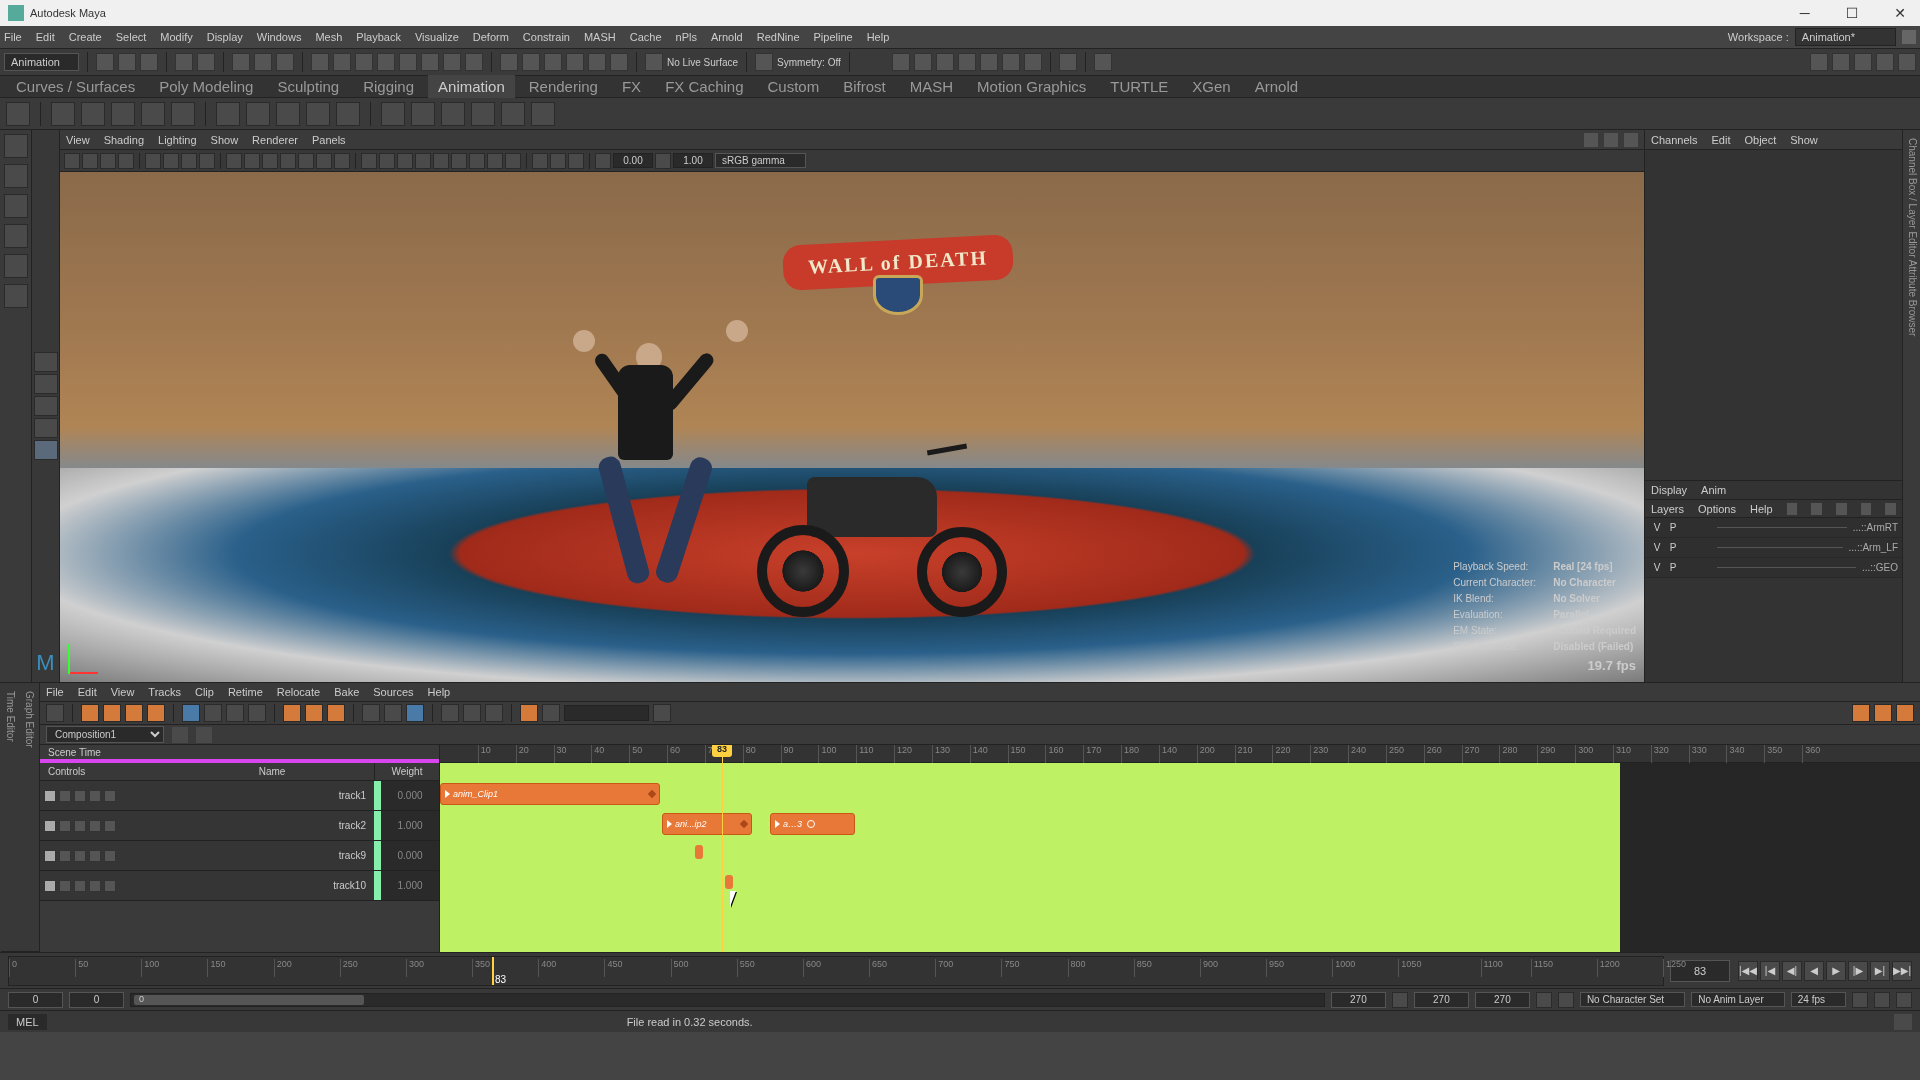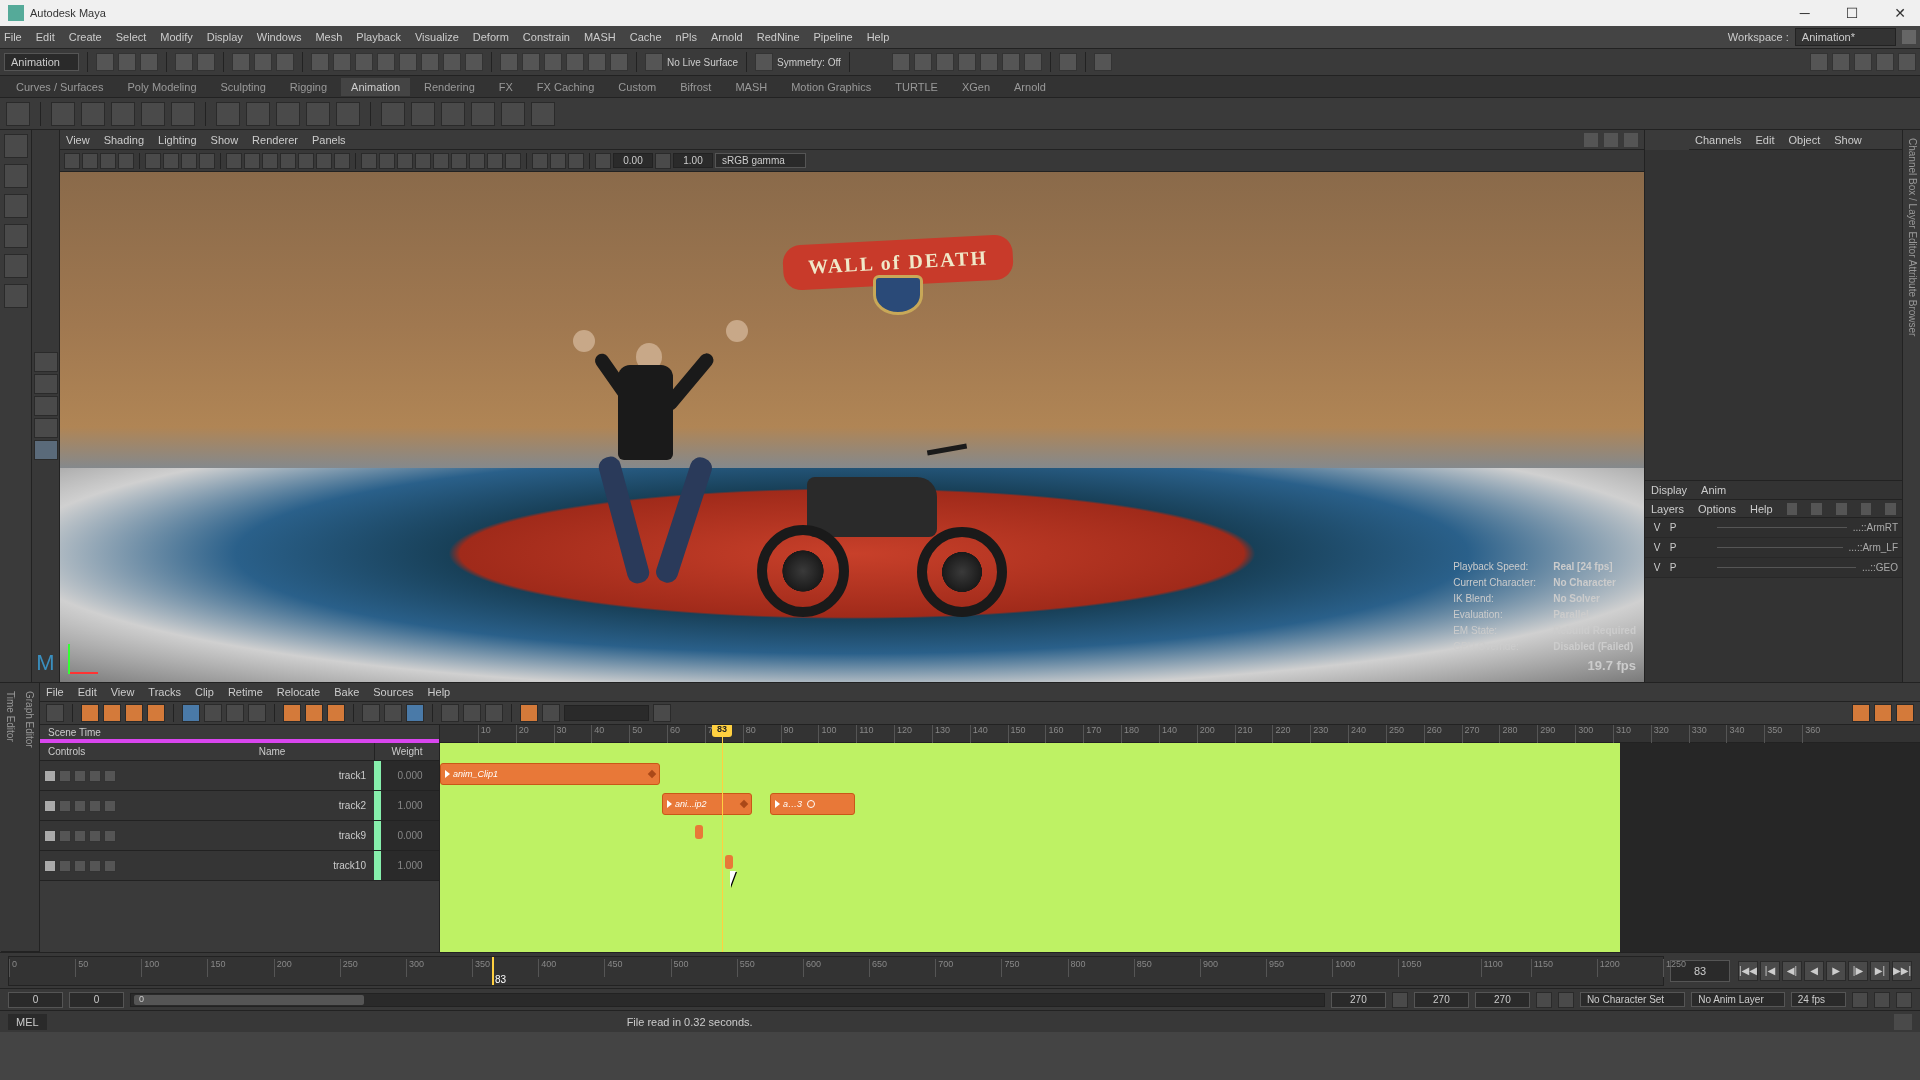--- a/index.html
+++ b/index.html
@@ -11,21 +11,21 @@
 .menubar { background: #444; height: 22px; display: flex; align-items: center; padding: 0 4px; gap: 14px; font-size: 11px; }
 .menubar span { cursor: pointer; }
 .workspace-row { margin-left: auto; display: flex; align-items: center; gap: 6px; }
 .workspace-select { background: #333; border: 1px solid #222; color: #ccc; padding: 2px 40px 2px 6px; }
 .lock-icon { width: 14px; height: 14px; background: #666; }
 .shelf { background: #3a3a3a; height: 28px; display: flex; align-items: center; padding: 0 4px; gap: 4px; border-top: 1px solid #222; border-bottom: 1px solid #222; }
 .shelf .dropdown { background: #2a2a2a; border: 1px solid #555; padding: 2px 18px 2px 6px; color: #ccc; }
 .shelf .sep { width: 1px; height: 20px; background: #222; margin: 0 4px; }
 .shelf .icon-btn { width: 18px; height: 18px; background: #555; border: 1px solid #333; cursor: pointer; }
 .shelf .label { color: #ccc; font-size: 10px; }
-.shelf-tabs { background: #333; height: 22px; display: flex; align-items: center; padding: 0 6px; gap: 4px; font-size: 11px; border-bottom: 1px solid #222; }
+.shelf-tabs { background: #333; height: 22px; display: flex; align-items: center; padding: 0 6px; gap: 4px; font-size: 15px; border-bottom: 1px solid #222; }
 .shelf-tabs span { padding: 3px 10px; cursor: pointer; color: #999; }
 .shelf-tabs span.active { background: #444; color: #ccc; }
 .toolbar { background: #3a3a3a; height: 32px; display: flex; align-items: center; padding: 0 6px; gap: 6px; border-bottom: 1px solid #222; }
 .toolbar .tbtn { width: 24px; height: 24px; background: #4a4a4a; border: 1px solid #2a2a2a; cursor: pointer; }
 .toolbar .tsep { width: 1px; height: 24px; background: #222; margin: 0 4px; }
 .main-area { display: flex; height: 552px; }
 .left-tools { width: 32px; background: #3a3a3a; border-right: 1px solid #222; display: flex; flex-direction: column; padding: 4px; gap: 6px; }
 .left-tools .ltool { width: 24px; height: 24px; background: #4a4a4a; border: 1px solid #2a2a2a; cursor: pointer; }
 .left-tools .lgap { height: 40px; }
 .left-tools2 { width: 28px; background: #383838; border-right: 1px solid #222; display: flex; flex-direction: column; padding-top: 222px; gap: 2px; }
@@ -61,21 +61,21 @@
 .viewport .bike .bar { position: absolute; top: 30px; right: 50px; width: 40px; height: 5px; background: #1a1a1a; transform: rotate(-10deg); }
 .viewport .banner { position: absolute; top: 38px; left: 45%; width: 250px; height: 90px; }
 .viewport .banner .scroll { position: absolute; top: 30px; left: 10px; width: 230px; height: 45px; background: #c83a2a; border-radius: 18px; display: flex; align-items: center; justify-content: center; color: #f0e8c8; font-family: serif; font-size: 20px; font-weight: bold; letter-spacing: 2px; transform: rotate(-3deg); }
 .viewport .banner .shield { position: absolute; top: 65px; left: 100px; width: 50px; height: 40px; background: #2a4a78; border-radius: 6px 6px 50% 50%; border: 3px solid #c8a858; }
 .hud { position: absolute; bottom: 8px; right: 8px; text-align: left; font-size: 10px; color: #ccc; line-height: 16px; }
 .hud .row { display: flex; }
 .hud .lab { width: 100px; }
 .hud .val { font-weight: bold; }
 .hud .fps { text-align: right; font-size: 13px; font-weight: bold; margin-top: 3px; }
 .right-panel { width: 258px; background: #3a3a3a; border-left: 1px solid #222; display: flex; flex-direction: column; }
-.rp-tabs { height: 20px; display: flex; align-items: center; padding: 0 6px; gap: 14px; font-size: 11px; border-bottom: 1px solid #222; margin-left: 44px; }
+.rp-tabs { height: 20px; display: flex; align-items: center; padding: 0 6px; gap: 14px; font-size: 11px; border-bottom: 1px solid #222; }
 .rp-body { flex: 1; background: #333; }
 .rp-lower-tabs { height: 20px; display: flex; align-items: center; padding: 0 6px; gap: 14px; font-size: 11px; border-top: 1px solid #222; border-bottom: 1px solid #222; margin-top: 330px; }
 .rp-sub { height: 18px; display: flex; align-items: center; padding: 0 6px; gap: 14px; border-bottom: 1px solid #222; }
 .rp-sub .ri { width: 12px; height: 12px; background: #555; margin-left: auto; }
 .rp-layers { flex: 1; background: #2f2f2f; overflow-y: auto; }
 .rp-row { display: flex; align-items: center; height: 20px; padding: 0 4px; border-bottom: 1px solid #282828; }
 .rp-row .c { width: 16px; text-align: center; font-size: 10px; }
 .rp-row .line { flex: 1; height: 1px; background: #555; margin: 0 6px 0 20px; }
 .rp-row .name { font-size: 10px; color: #aaa; }
 .right-vtabs { width: 18px; background: #3a3a3a; border-left: 1px solid #222; writing-mode: vertical-rl; text-orientation: mixed; font-size: 10px; color: #999; padding: 8px 2px; }
@@ -499,20 +499,25 @@
       <div class="tbtn orange"></div>
       <div class="tbtn"></div>
       <div class="search"></div>
       <div class="tbtn"></div>
       <div class="right-tools">
         <div class="tbtn orange"></div>
         <div class="tbtn orange"></div>
         <div class="tbtn orange"></div>
       </div>
     </div>
+    <div class="te-comp">
+      <select><option>Composition1</option></select>
+      <div class="cbtn"></div>
+      <div class="cbtn"></div>
+    </div>
     <div class="te-body">
       <div class="te-left">
         <div class="te-scenetime">Scene Time</div>
         <div class="te-header">
           <div class="col-ctrl">Controls</div>
           <div class="col-name">Name</div>
           <div class="col-wt">Weight</div>
         </div>
         <div id="te-tracks">
             <div class="te-track-row">

